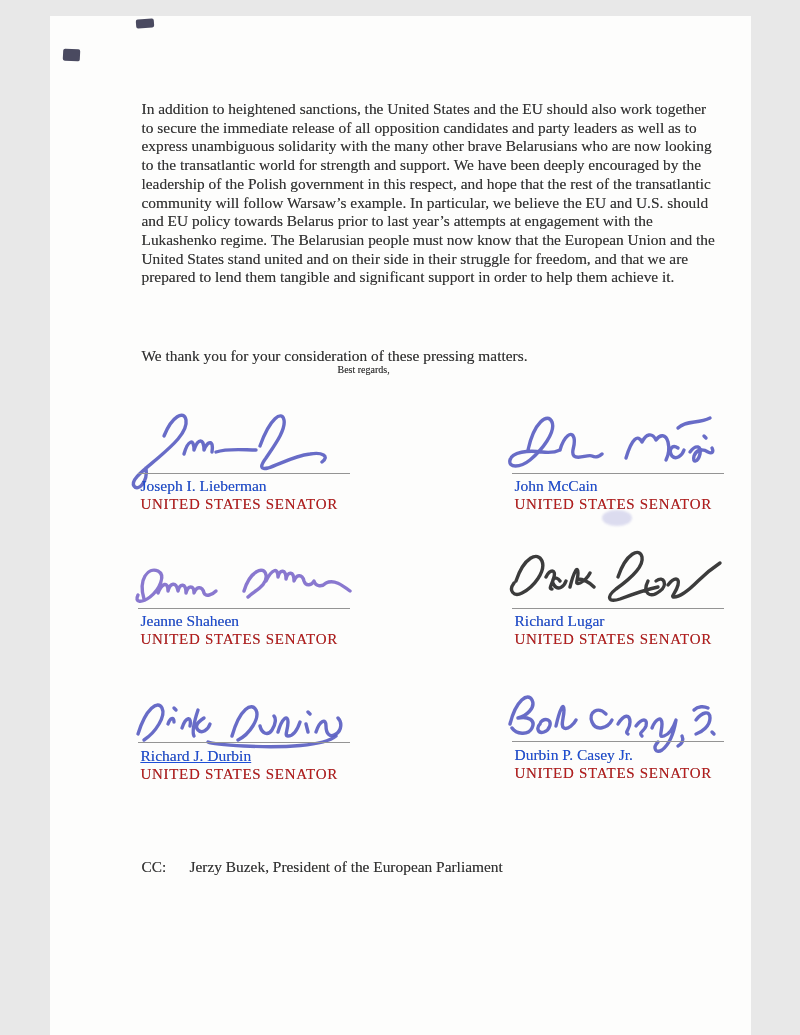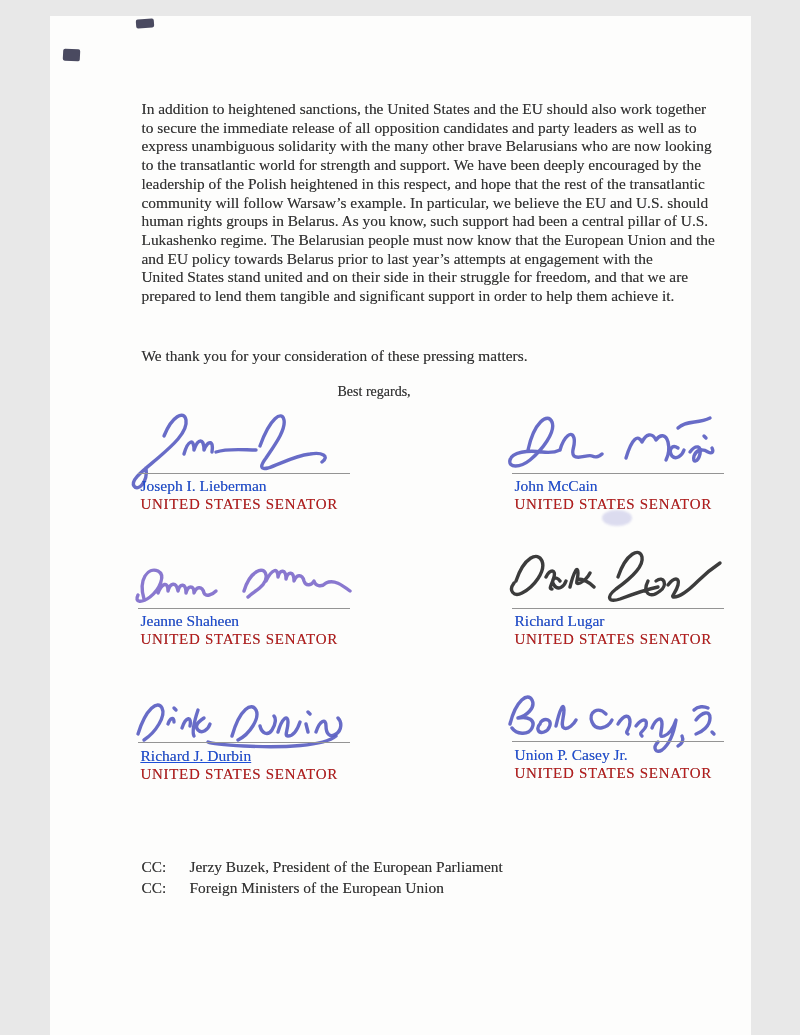--- a/index.html
+++ b/index.html
@@ -22,21 +22,21 @@
   .smudge { position:absolute; left:552px; top:494px; width:30px; height:16px;
             background:#8a8ad0; opacity:.28; border-radius:50%; filter:blur(1px); }
 
   .body-text { position:absolute; left:92px; top:84px; width:660px;
                font-size:15.4px; line-height:18.7px;
                text-shadow:0 0 .5px rgba(40,40,40,.55); }
   .body-line { white-space:nowrap; }
 
   .thanks { position:absolute; left:92px; top:331px; font-size:15.4px; white-space:nowrap;
             text-shadow:0 0 .5px rgba(40,40,40,.55); }
-  .closing { position:absolute; left:288px; top:368px; font-size:14px; white-space:nowrap;
+  .closing { position:absolute; left:288px; top:348px; font-size:10px; white-space:nowrap;
              text-shadow:0 0 .5px rgba(40,40,40,.55); }
 
   .sigblock { position:absolute; width:218px; }
   .sigline  { position:absolute; left:0; width:212px; height:1.4px; background:#949494; }
   .signame  { position:absolute; left:3px; font-size:15.5px; color:#1d4ed8; white-space:nowrap;
               text-shadow:0 0 .5px rgba(40,40,40,.5); }
   .sigtitle { position:absolute; left:3px; font-size:15px; letter-spacing:.7px; color:#b91c1c;
               white-space:nowrap; text-shadow:0 0 .5px rgba(40,40,40,.5); }
   .sigsvg   { position:absolute; left:-14px; overflow:visible; }
   .sigsvg path { fill:none; stroke-width:3.4; stroke-linecap:round; stroke-linejoin:round; opacity:.92; }
@@ -54,25 +54,24 @@
   <div class="fold-line"></div>
   <div class="scan-mark mark-1"></div>
   <div class="scan-mark mark-2"></div>
   <div class="smudge"></div>
 
   <div class="body-text">
     <div class="body-line">In addition to heightened sanctions, the United States and the EU should also work together</div>
     <div class="body-line">to secure the immediate release of all opposition candidates and party leaders as well as to</div>
     <div class="body-line">express unambiguous solidarity with the many other brave Belarusians who are now looking</div>
     <div class="body-line">to the transatlantic world for strength and support. We have been deeply encouraged by the</div>
-    <div class="body-line">leadership of the Polish heightened in this respect, and hope that the rest of the transatlantic</div>
+    <div class="body-line">leadership of the Polish government in this respect, and hope that the rest of the transatlantic</div>
     <div class="body-line">community will follow Warsaw’s example. In particular, we believe the EU and U.S. should</div>
-    <div class="body-line">human rights groups in Belarus. As you know, such support had been a central pillar of U.S.</div>
+    <div class="body-line">and EU policy towards Belarus prior to last year’s attempts at engagement with the</div>
     <div class="body-line">Lukashenko regime. The Belarusian people must now know that the European Union and the</div>
-    <div class="body-line">and EU policy towards Belarus prior to last year’s attempts at engagement with the</div>
     <div class="body-line">United States stand united and on their side in their struggle for freedom, and that we are</div>
     <div class="body-line">prepared to lend them tangible and significant support in order to help them achieve it.</div>
   </div>
 
   <div class="thanks">We thank you for your consideration of these pressing matters.</div>
   <div class="closing">Best regards,</div>
 
   <div class="sigblock" style="left:88px; top:390px;">
     <svg class="sigsvg" style="top:0;" width="230" height="85" viewBox="0 0 230 85">
       <path d="M40,30 C48,10 60,4 62,14 C64,26 48,40 34,52 C20,64 6,74 10,80 C14,86 24,76 22,62 M60,48 C64,34 70,32 70,44 M70,44 C74,32 80,32 80,44 M80,44 C84,34 90,34 88,46" stroke="#5b5fc2"></path>
@@ -125,26 +124,23 @@
     <div class="sigtitle" style="top:92px;">UNITED STATES SENATOR</div>
   </div>
 
   <div class="sigblock" style="left:462px; top:658px;">
     <svg class="sigsvg" style="top:0;" width="230" height="85" viewBox="0 0 230 85">
       <path d="M12,50 C18,26 30,18 34,26 C38,34 28,42 20,44 C30,42 38,46 34,54 C30,62 18,60 14,54 M42,50 C38,54 40,60 46,58 C52,56 54,48 50,46 C46,44 42,48 42,50 M58,52 C62,34 66,28 66,36 C66,44 62,52 66,54 C70,56 76,50 78,46" stroke="#5b5fc2"></path>
       <path d="M108,40 C100,32 90,38 94,48 C98,58 110,54 114,46 M120,50 C126,40 132,40 132,48 C132,56 126,58 130,60 M138,52 C144,44 150,44 148,52 C146,58 140,58 144,62 M154,54 C158,44 164,42 164,50 C164,58 160,64 166,62 C172,60 176,52 178,46 C176,58 172,70 164,76 C158,80 154,74 160,68" stroke="#5b5fc2"></path>
       <path d="M184,62 C186,66 184,70 180,72 M198,46 C204,38 212,36 212,44 C212,52 204,58 198,60 M214,58 l2,2 M196,36 C200,32 206,32 210,34" stroke="#5b5fc2"></path>
     </svg>
     <div class="sigline" style="top:67px;"></div>
-    <div class="signame" style="top:72px;">Union P. Casey Jr.</div>
+    <div class="signame" style="top:72px;">Durbin P. Casey Jr.</div>
     <div class="sigtitle" style="top:91px;">UNITED STATES SENATOR</div>
   </div>
 
   <div class="cc-block">
     <div class="cc-row">
       <span class="cc-label">CC:</span><span>Jerzy Buzek, President of the European Parliament</span>
     </div>
-    <div class="cc-row">
-      <span class="cc-label">CC:</span><span>Foreign Ministers of the European Union</span>
-    </div>
   </div>
 
 </div>
 
 </body></html>

